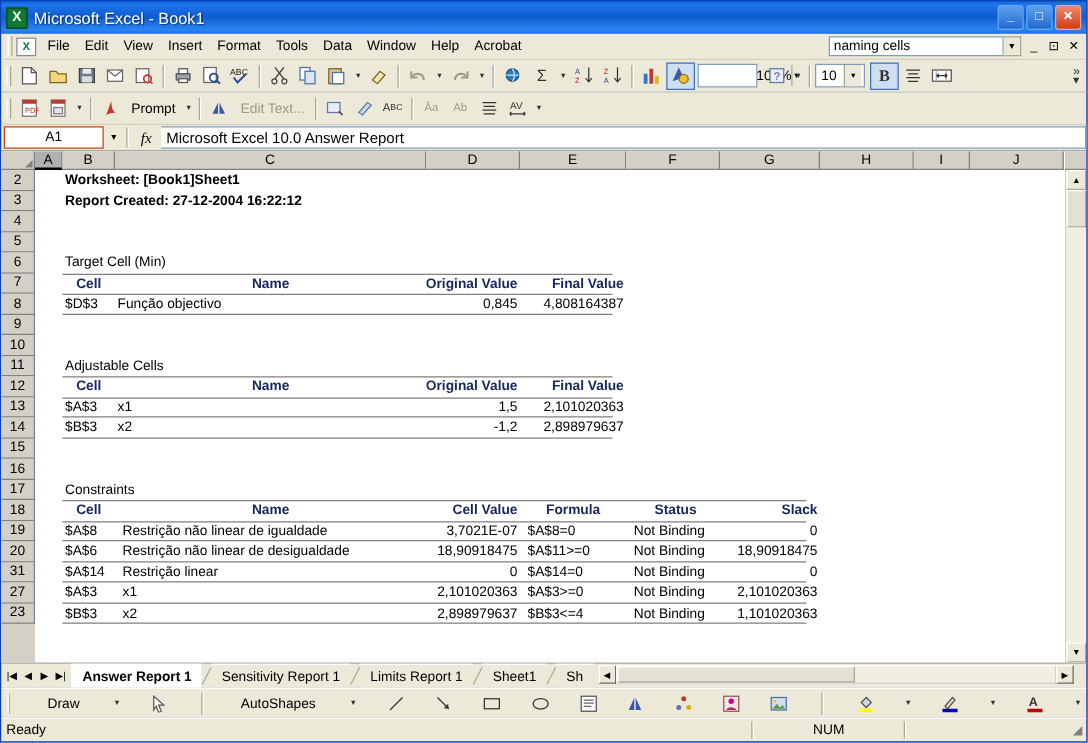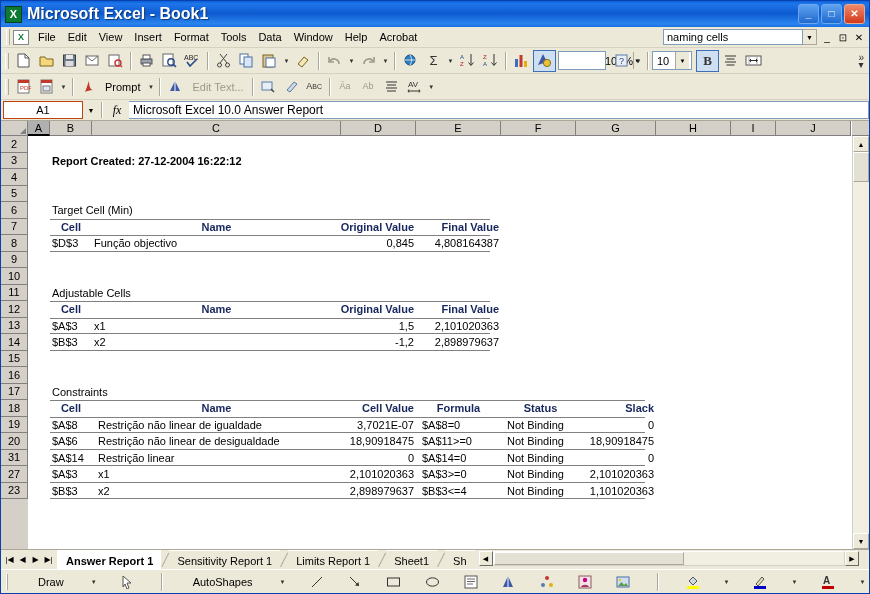--- a/index.html
+++ b/index.html
@@ -27,21 +27,21 @@
     color: #fff;
   }
   .title-icon {
     width: 17px; height: 17px; margin-right: 5px;
     background: #0d7a34; border: 1px solid #073f1c;
     color: #fff; font-size: 11px; font-weight: bold;
     display: flex; align-items: center; justify-content: center;
     line-height: 1;
   }
   .title-text {
-    font-size: 16px; font-weight: bold; flex: 1;
+    font-size: 13px; font-weight: normal; flex: 1;
     text-shadow: 1px 1px 1px rgba(0,0,0,.5);
     white-space: nowrap;
   }
   .tb-btns { display: flex; gap: 2px; padding-right: 2px; }
   .tb-btn {
     width: 21px; height: 20px;
     border: 1px solid #6aa8f0;
     border-radius: 3px;
     background: linear-gradient(180deg,#5ea2ee,#2069cf);
     color:#fff; font-size:10px; font-weight:bold;
@@ -554,20 +554,21 @@
           <div class="rh">16</div>
           <div class="rh">17</div>
           <div class="rh">18</div>
           <div class="rh">19</div>
           <div class="rh">20</div>
           <div class="rh">31</div>
           <div class="rh">27</div>
           <div class="rh">23</div>
         </div>
       <div class="cells" id="cells">
+          <div class="c bold" style="position: absolute; top: 0px; left: 22px; width: 300px;">Worksheet: [Book1]Sheet1</div>
           <div class="c bold" style="position: absolute; top: 16.5px; left: 22px; width: 300px;">Report Created: 27-12-2004 16:22:12</div>
           <div class="c" style="position: absolute; top: 66px; left: 22px; width: 200px;">Target Cell (Min)</div>
           <div class="hline" style="top: 82.5px; left: 22px; width: 440px;"></div>
           <div class="c c-align hd" style="position: absolute; top: 82.5px; left: 22px; width: 42px;">Cell</div>
           <div class="c c-align hd" style="position: absolute; top: 82.5px; left: 64px; width: 249px;">Name</div>
           <div class="c r-align hd" style="position: absolute; top: 82.5px; left: 313px; width: 75px;">Original Value</div>
           <div class="c r-align hd" style="position: absolute; top: 82.5px; left: 388px; width: 85px;">Final Value</div>
           <div class="hline" style="top: 99px; left: 22px; width: 440px;"></div>
           <div class="c" style="position: absolute; top: 99px; left: 22px; width: 42px;">$D$3</div>
           <div class="c" style="position: absolute; top: 99px; left: 64px; width: 249px;">Função objectivo</div>
@@ -786,14 +787,21 @@
     </div>
     <div class="dwi">
       <svg width="14" height="14" viewBox="0 0 14 14">
           <path d="M1 4h8v8H1z" fill="#2e8b8b"></path>
           <path d="M1 4l3-2h8v8l-3 2" fill="#7fc0c0" stroke="#2e8b8b"></path>
         </svg>
     </div>
     <div class="drop-arrow">▼</div>
   </div>
 
+  <div class="statusbar">
+    <div class="st-ready">Ready</div>
+    <div class="st-seg"></div>
+    <div class="st-num">NUM</div>
+    <div class="st-seg"></div>
+    <div class="st-grip">◢</div>
+  </div>
 
 </div>
 
 </body></html>

